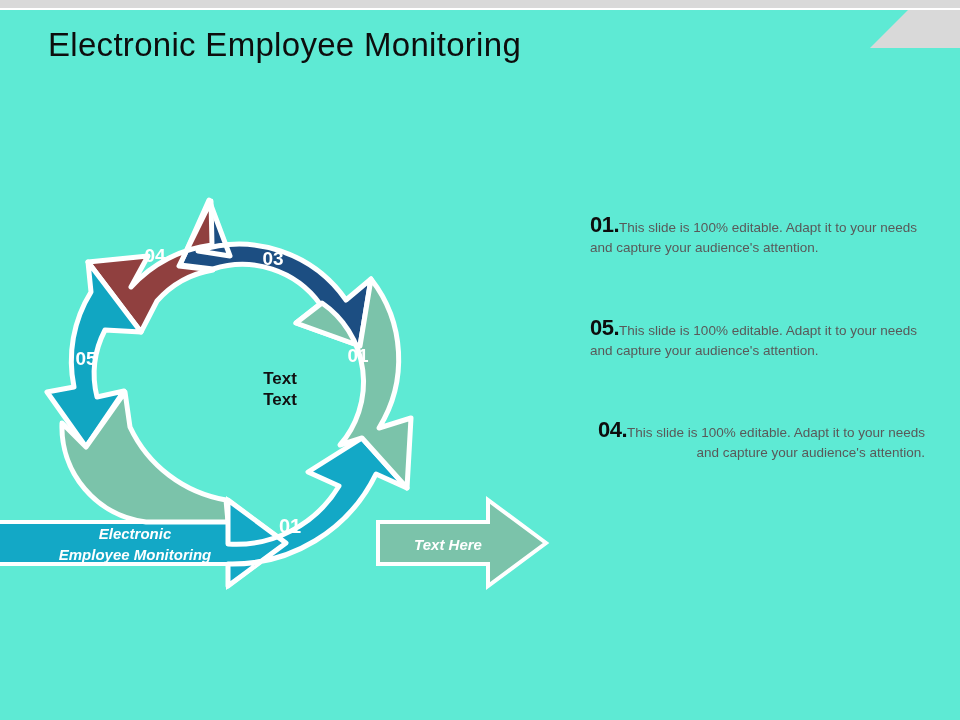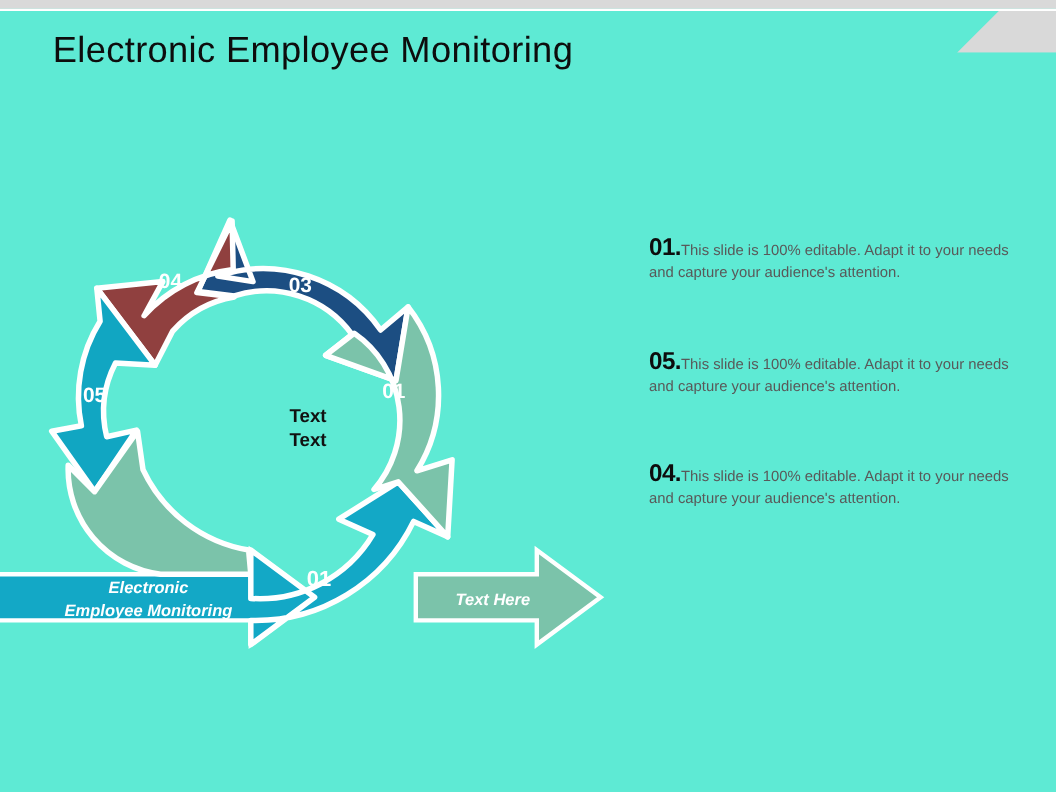--- a/index.html
+++ b/index.html
@@ -80,21 +80,21 @@
   
   .items {
     position: absolute;
     left: 590px;
     top: 212px;
     width: 335px;
   }
   .item {
     margin-bottom: 56px;
   }
-  .item:last-child { margin-bottom: 0; }
+  .item:last-child { margin-bottom: 0; text-align: right; }
   .item-num {
     font-size: 22px;
     font-weight: bold;
     color: #0d0d0d;
     letter-spacing: -0.5px;
   }
   .item-text {
     font-size: 13.5px;
     color: #595959;
     line-height: 1.5;

